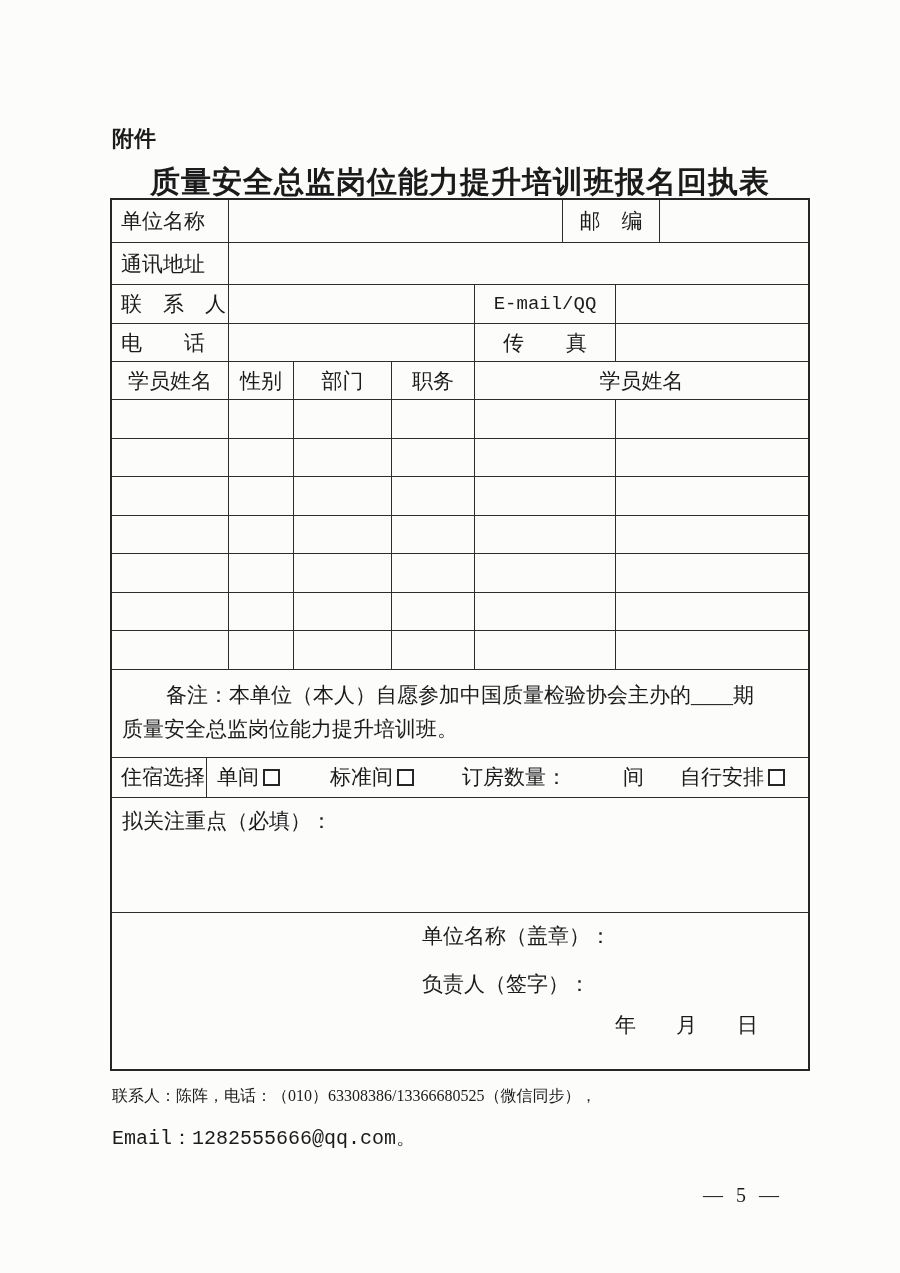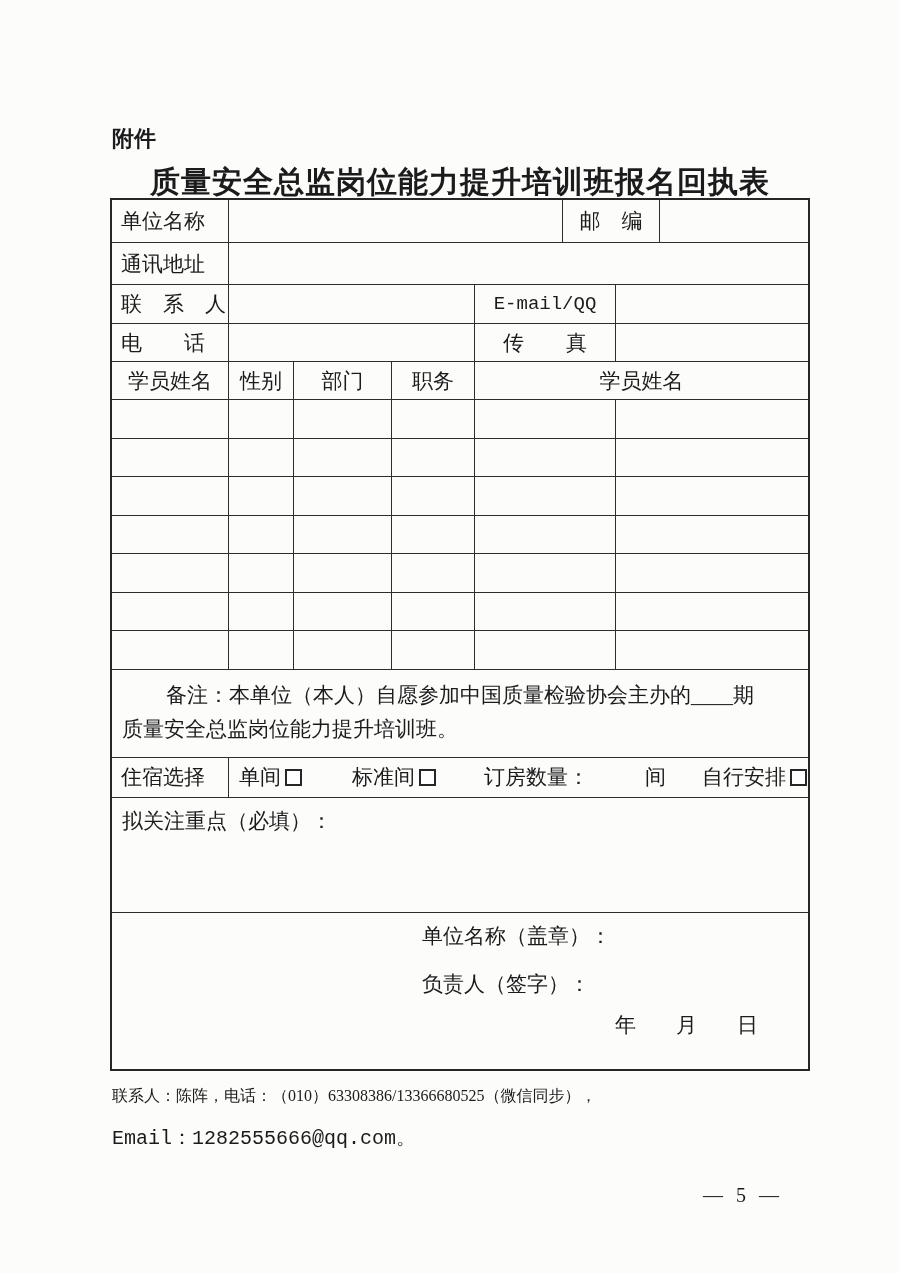--- a/index.html
+++ b/index.html
@@ -155,21 +155,21 @@
     <div class="cell" style="width:141px"></div>
     <div class="cell last"></div>
   </div>
 
   <div class="row remark-row">
     <div class="remark-l1">备注：本单位（本人）自愿参加中国质量检验协会主办的____期</div>
     <div class="remark-l2">质量安全总监岗位能力提升培训班。</div>
   </div>
 
   <div class="row accom-row">
-    <div class="cell lbl" style="width:117px">住宿选择</div>
+    <div class="cell lbl" style="width:95px">住宿选择</div>
     <div class="cell last accom-items">
       <span style="margin-left:10px">
         <span>单间</span>
         <span class="cb"></span>
       </span>
       <span style="margin-left:50px">
         <span>标准间</span>
         <span class="cb"></span>
       </span>
       <span style="margin-left:48px">订房数量：</span>

